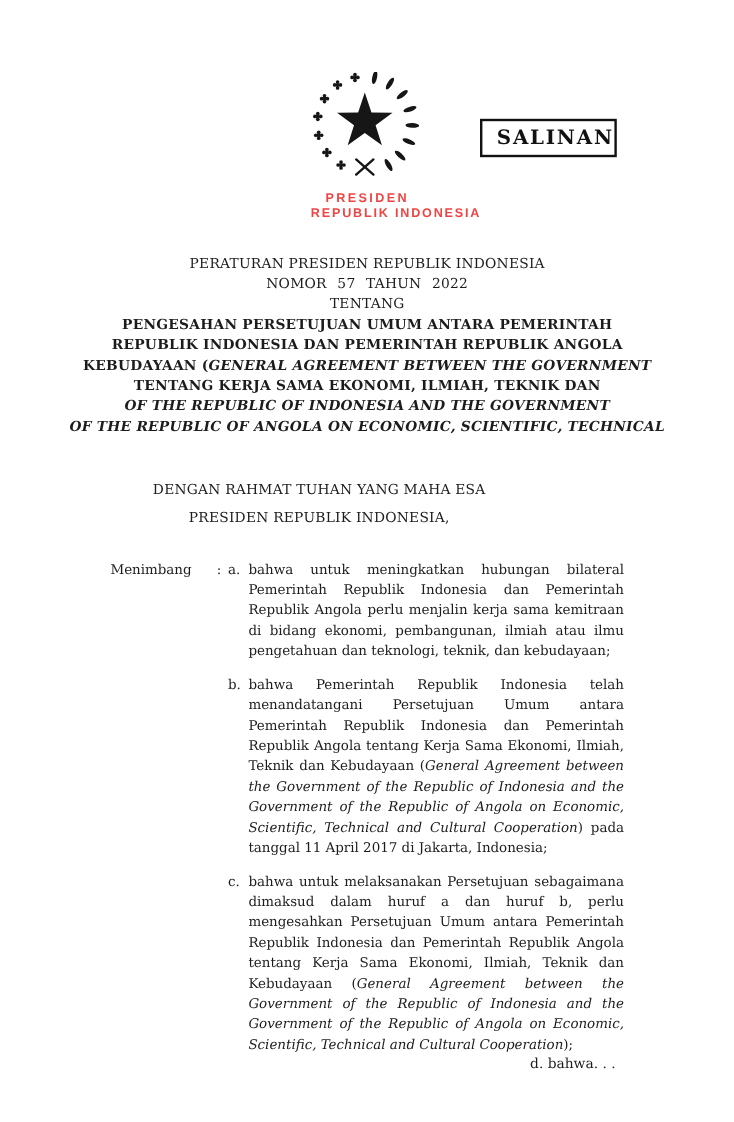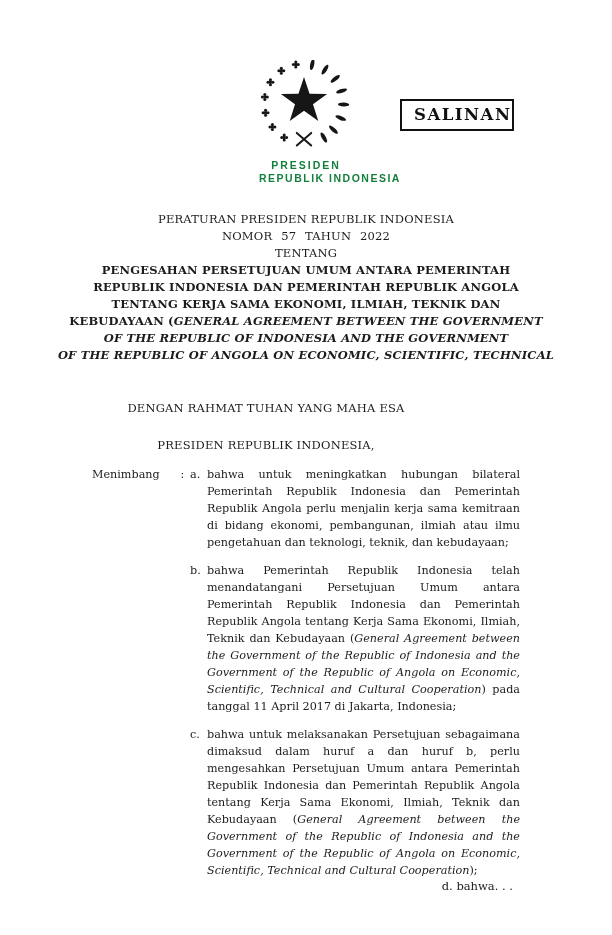--- a/index.html
+++ b/index.html
@@ -17,21 +17,21 @@
   
   .emblem {
     position: absolute; left: 258px; top: 60px;
     width: 92px; height: 90px;
   }
   .letterhead {
     position: absolute; left: 0; top: 159px; width: 612px;
     text-align: center;
     font-family: "Liberation Sans", sans-serif;
     font-weight: bold;
-    color: #15803d;
+    color: #ef4444;
   }
   .lh1 { font-size: 10.5px; letter-spacing: 2px; line-height: 13px; }
   .lh2 { font-size: 10.5px; letter-spacing: 1.5px; line-height: 13px; padding-left: 48px; }
 
   .badge {
     position: absolute; left: 400px; top: 99px;
     border: 2.5px solid #111;
     padding: 4px 0 5px 12px;
     background: #fff;
   }
@@ -54,21 +54,21 @@
   .title-block .nomor { word-spacing: 5px; }
   .subject { margin-top: 0; font-weight: bold; }
 
   
   .preamble {
     position: absolute; left: 0; top: 400px; width: 532px;
     text-align: center;
     font-size: 11.5px; line-height: 17px;
     letter-spacing: 0.2px;
   }
-  .preamble .authority { margin-top: 20px; }
+  .preamble .authority { margin-top: 6px; }
 
   
   .considerations {
     position: absolute; left: 92px; top: 466px; width: 428px;
     display: flex;
     font-size: 11.2px; line-height: 17px;
   }
   .c-label { width: 83px; flex-shrink: 0; }
   .c-colon { width: 15px; flex-shrink: 0; text-align: center; }
   .c-items { flex: 1; }
@@ -143,22 +143,22 @@
     <div class="lh2">REPUBLIK INDONESIA</div>
   </div>
 
   <div class="title-block">
     <div>PERATURAN PRESIDEN REPUBLIK INDONESIA</div>
     <div class="nomor">NOMOR 57 TAHUN 2022</div>
     <div>TENTANG</div>
     <div class="subject">
       <div>PENGESAHAN PERSETUJUAN UMUM ANTARA PEMERINTAH</div>
       <div>REPUBLIK INDONESIA DAN PEMERINTAH REPUBLIK ANGOLA</div>
+      <div><span>KEBUDAYAAN (</span><i>GENERAL AGREEMENT BETWEEN THE GOVERNMENT</i></div>
       <div>TENTANG KERJA SAMA EKONOMI, ILMIAH, TEKNIK DAN</div>
-      <div><span>KEBUDAYAAN (</span><i>GENERAL AGREEMENT BETWEEN THE GOVERNMENT</i></div>
       <div><i>OF THE REPUBLIC OF INDONESIA AND THE GOVERNMENT</i></div>
       <div><i>OF THE REPUBLIC OF ANGOLA ON ECONOMIC, SCIENTIFIC, TECHNICAL</i></div>
     </div>
   </div>
 
   <div class="preamble">
     <div>DENGAN RAHMAT TUHAN YANG MAHA ESA</div>
     <div class="authority">PRESIDEN REPUBLIK INDONESIA,</div>
   </div>
 

